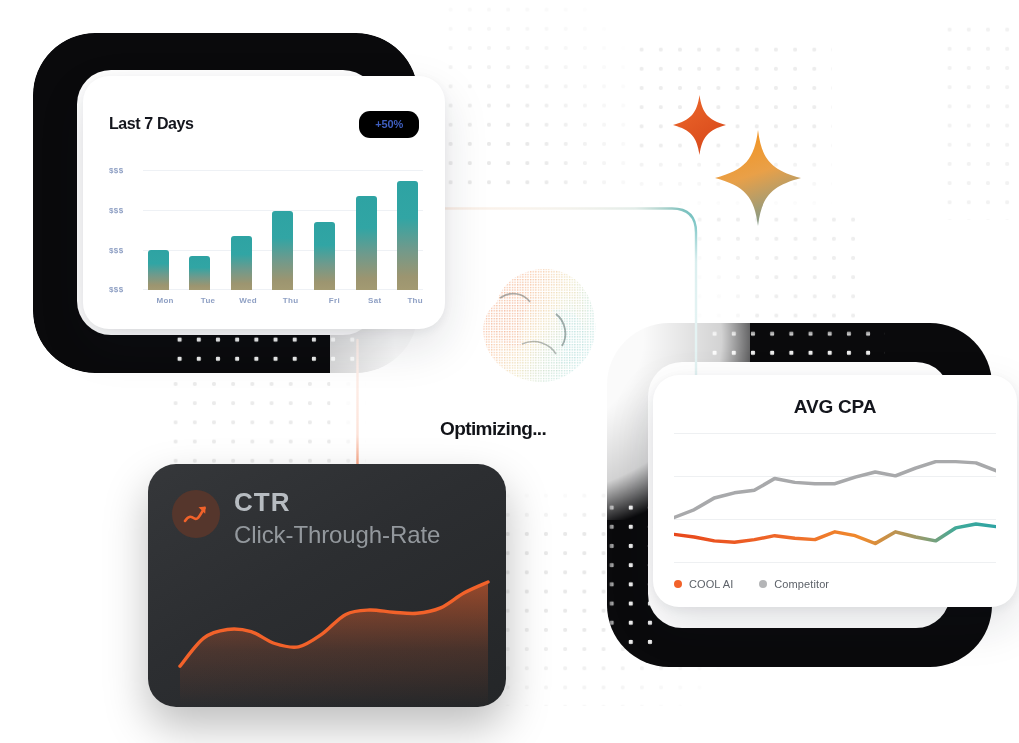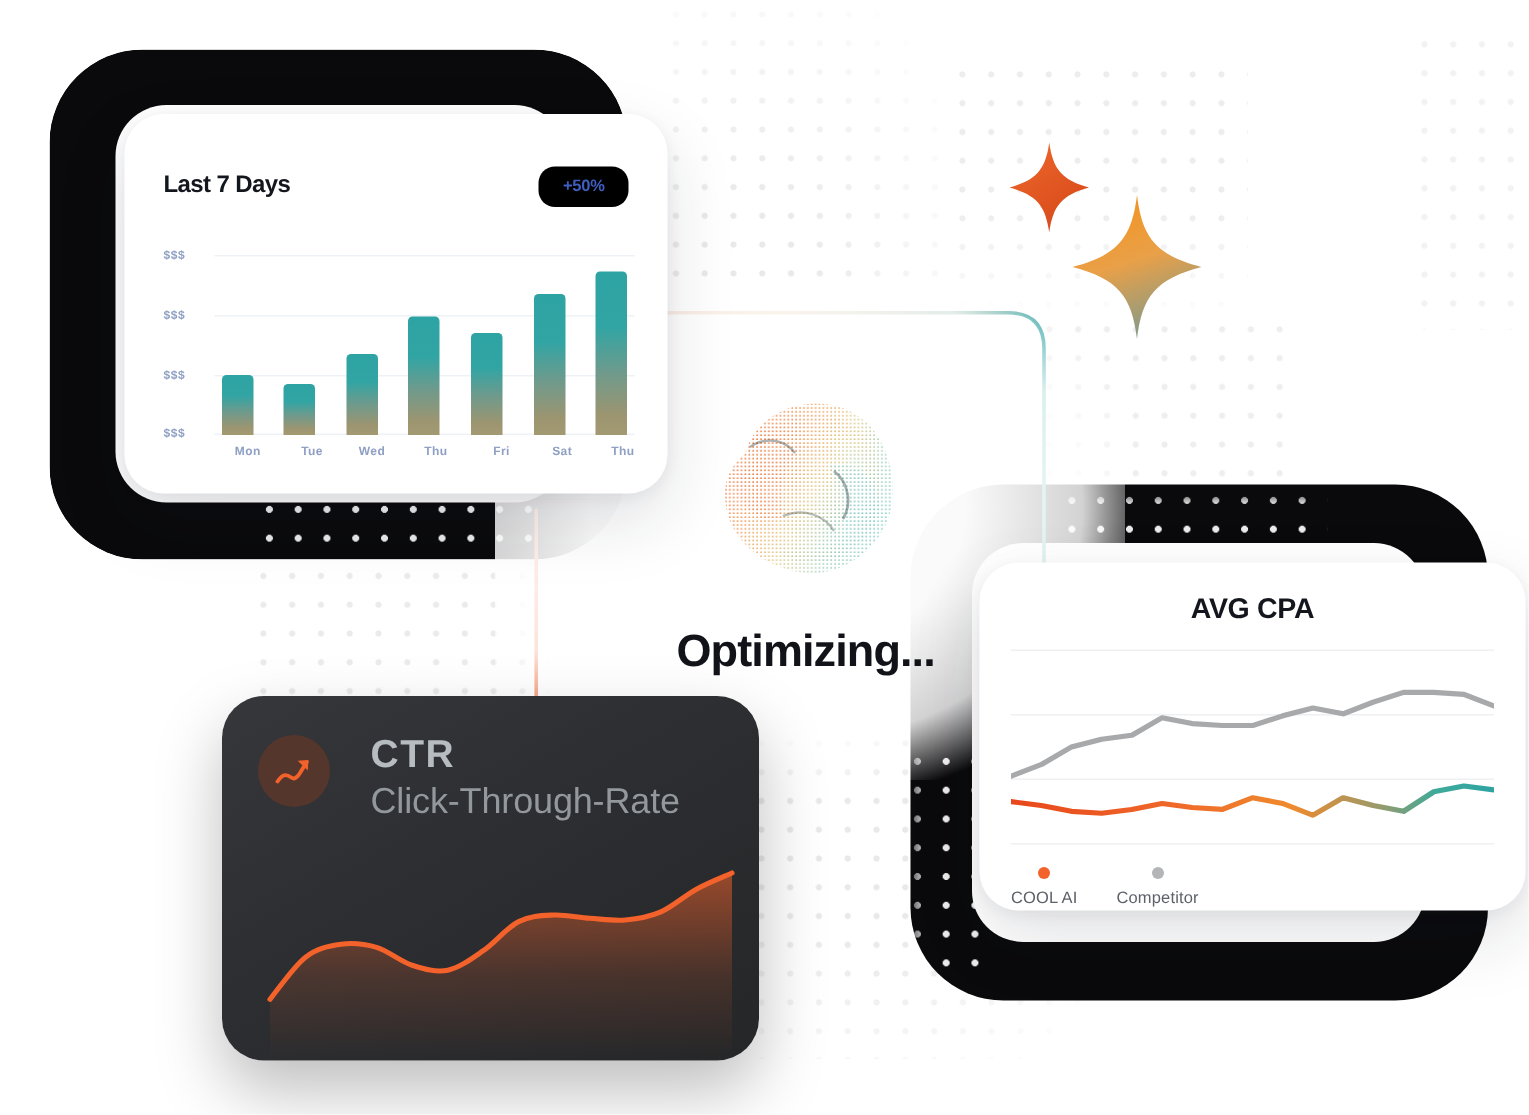--- a/index.html
+++ b/index.html
@@ -74,49 +74,49 @@
     width:11%;text-align:right;font-size:8px;font-weight:700;color:#8fa0c4;letter-spacing:0.3px;
   }
 
   
   #card-ctr{
     left:148px;top:464px;width:358px;height:243px;border-radius:28px;
     background:linear-gradient(150deg,#35373a 0%,#2c2e31 45%,#242628 100%);
     box-shadow:0 20px 44px rgba(0,0,0,0.26);
     overflow:hidden;
   }
-  .ctr-head{position:absolute;left:24px;top:24px;display:flex;align-items:flex-start;gap:27px;}
+  .ctr-head{position:absolute;left:24px;top:24px;display:flex;align-items:flex-start;gap:14px;}
   .ctr-iconwrap{
     width:48px;height:48px;border-radius:50%;background:#55362c;
     display:flex;align-items:center;justify-content:center;flex:0 0 48px;margin-top:2px;
   }
   .ctr-titles{display:flex;flex-direction:column;}
   .ctr-title{font-size:26px;font-weight:700;color:#b7bcc1;letter-spacing:1px;line-height:1.1;}
   .ctr-sub{font-size:24px;font-weight:400;color:#93989d;letter-spacing:-0.1px;margin-top:4px;}
   .ctr-chart{position:absolute;left:0;right:0;bottom:0;top:95px;}
 
   
   #card-cpa{left:653px;top:375px;width:364px;height:232px;}
   .cpa-title{
     position:absolute;left:0;right:0;top:21px;text-align:center;
     font-size:19px;font-weight:700;color:#14161d;letter-spacing:-0.2px;
   }
   .cpa-chart{position:absolute;left:21px;right:21px;top:58px;height:130px;}
   .cpa-grid{position:absolute;left:0;right:0;height:1px;background:#eef0f2;}
   .cpa-legend{
     position:absolute;left:21px;top:203px;display:flex;align-items:center;gap:26px;
   }
-  .lg-item{display:flex;align-items:center;gap:7px;flex-direction:column;}
+  .lg-item{display:flex;align-items:center;gap:7px;}
   .lg-dot{width:8px;height:8px;border-radius:50%;}
   .lg-txt{font-size:11px;color:#5d6269;letter-spacing:0.1px;}
 
   
   #optimizing{
-    position:absolute;left:451px;top:418px;
-    font-size:30px;font-weight:700;color:#111318;letter-spacing:-0.6px;
+    position:absolute;left:440px;top:418px;
+    font-size:19px;font-weight:700;color:#111318;letter-spacing:-0.6px;
   }
 
   
   #orb{position:absolute;left:452px;top:240px;width:170px;height:170px;}
 
   
   #sparkle-small{position:absolute;left:672px;top:94px;width:55px;height:62px;}
   #sparkle-large{position:absolute;left:713px;top:128px;width:90px;height:100px;}
 
   

